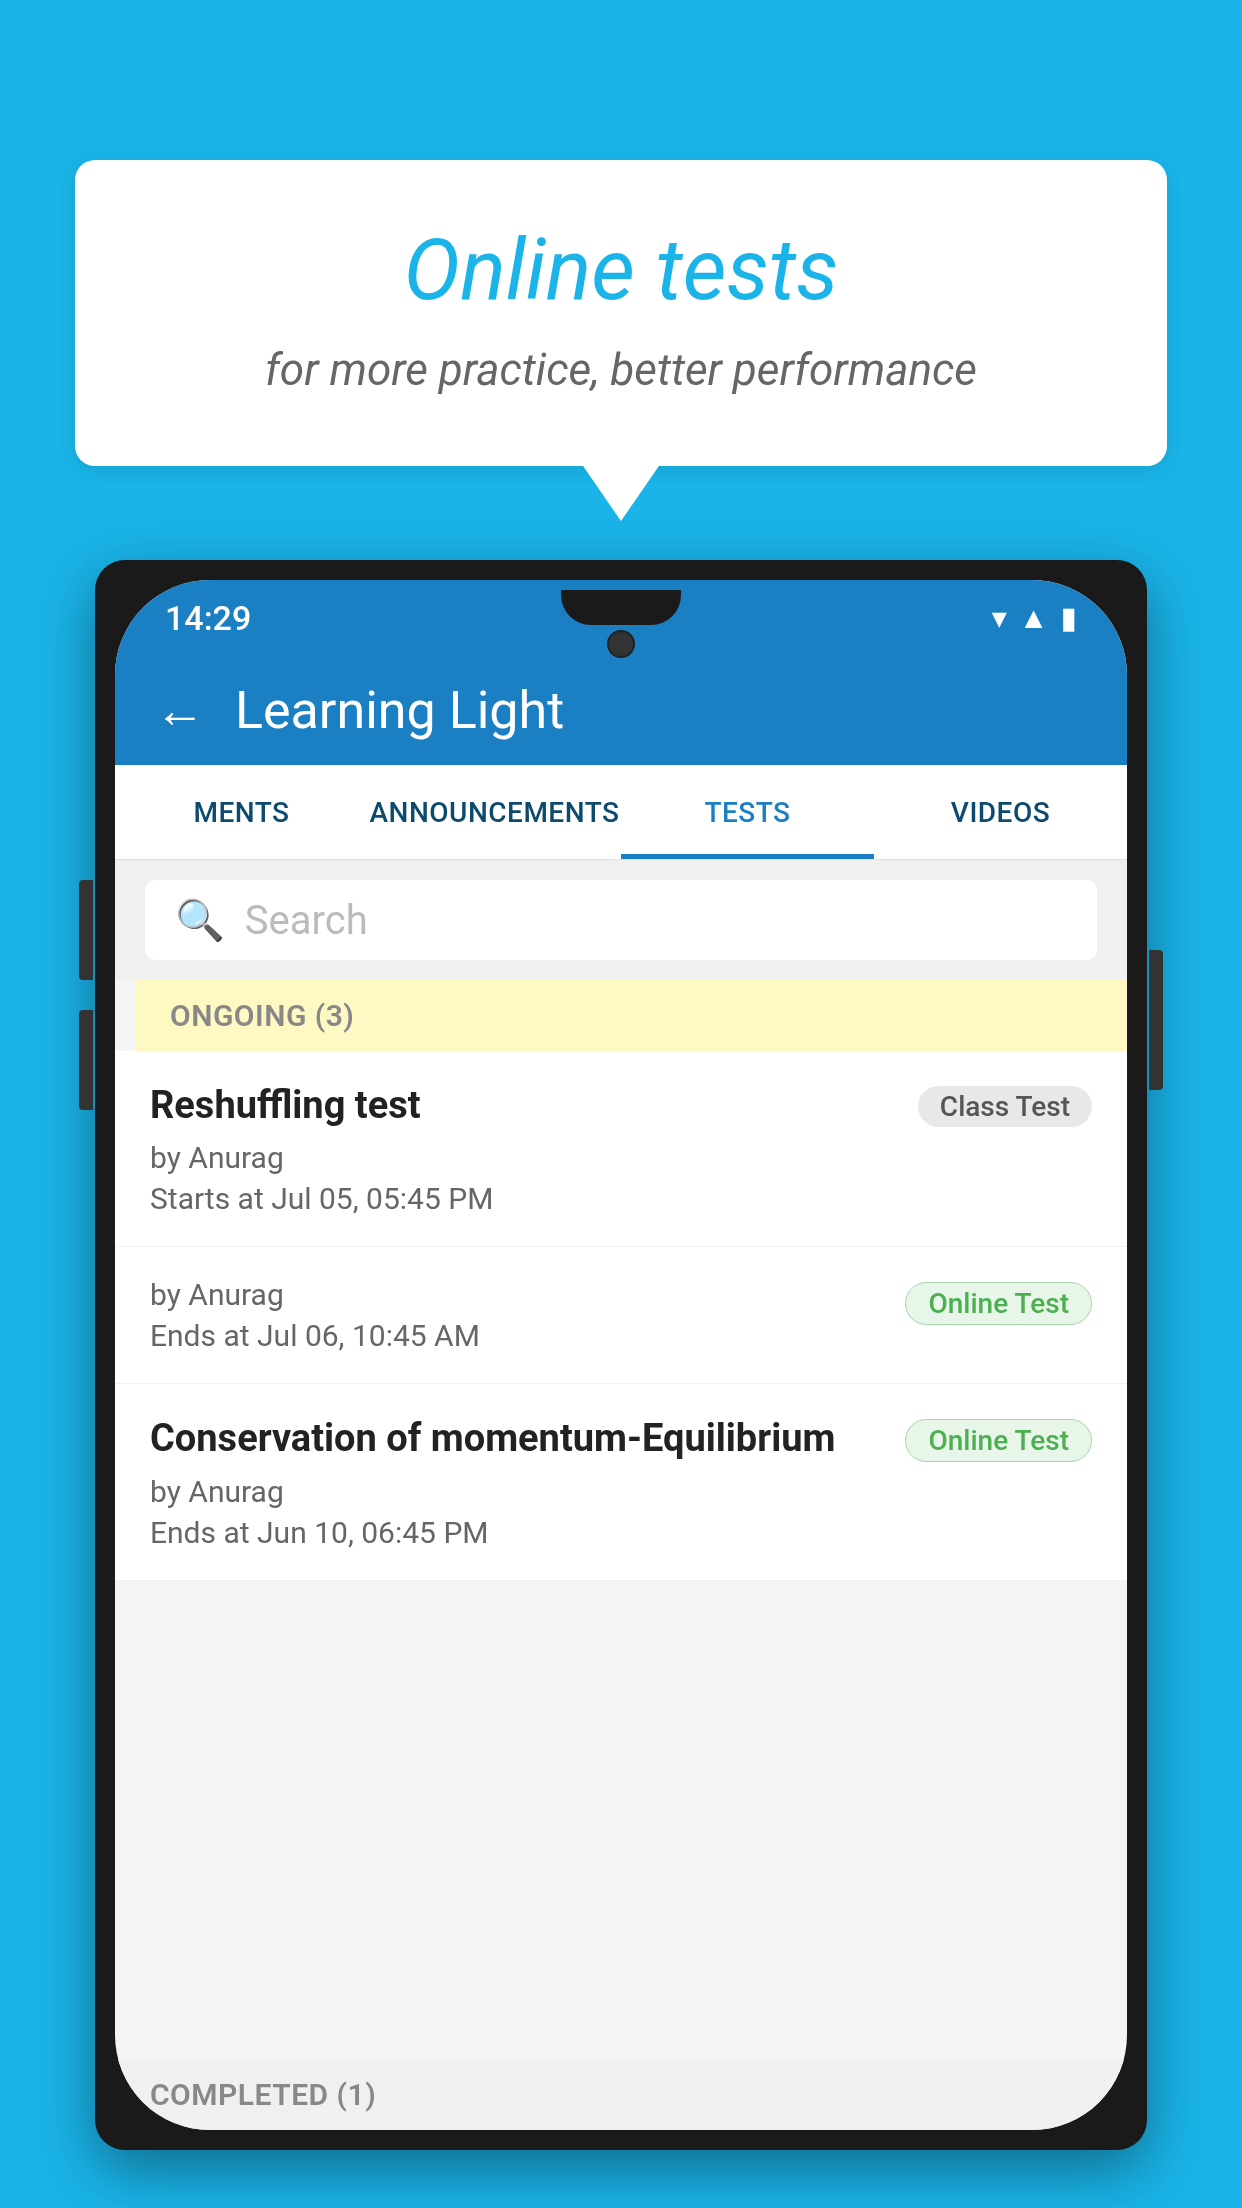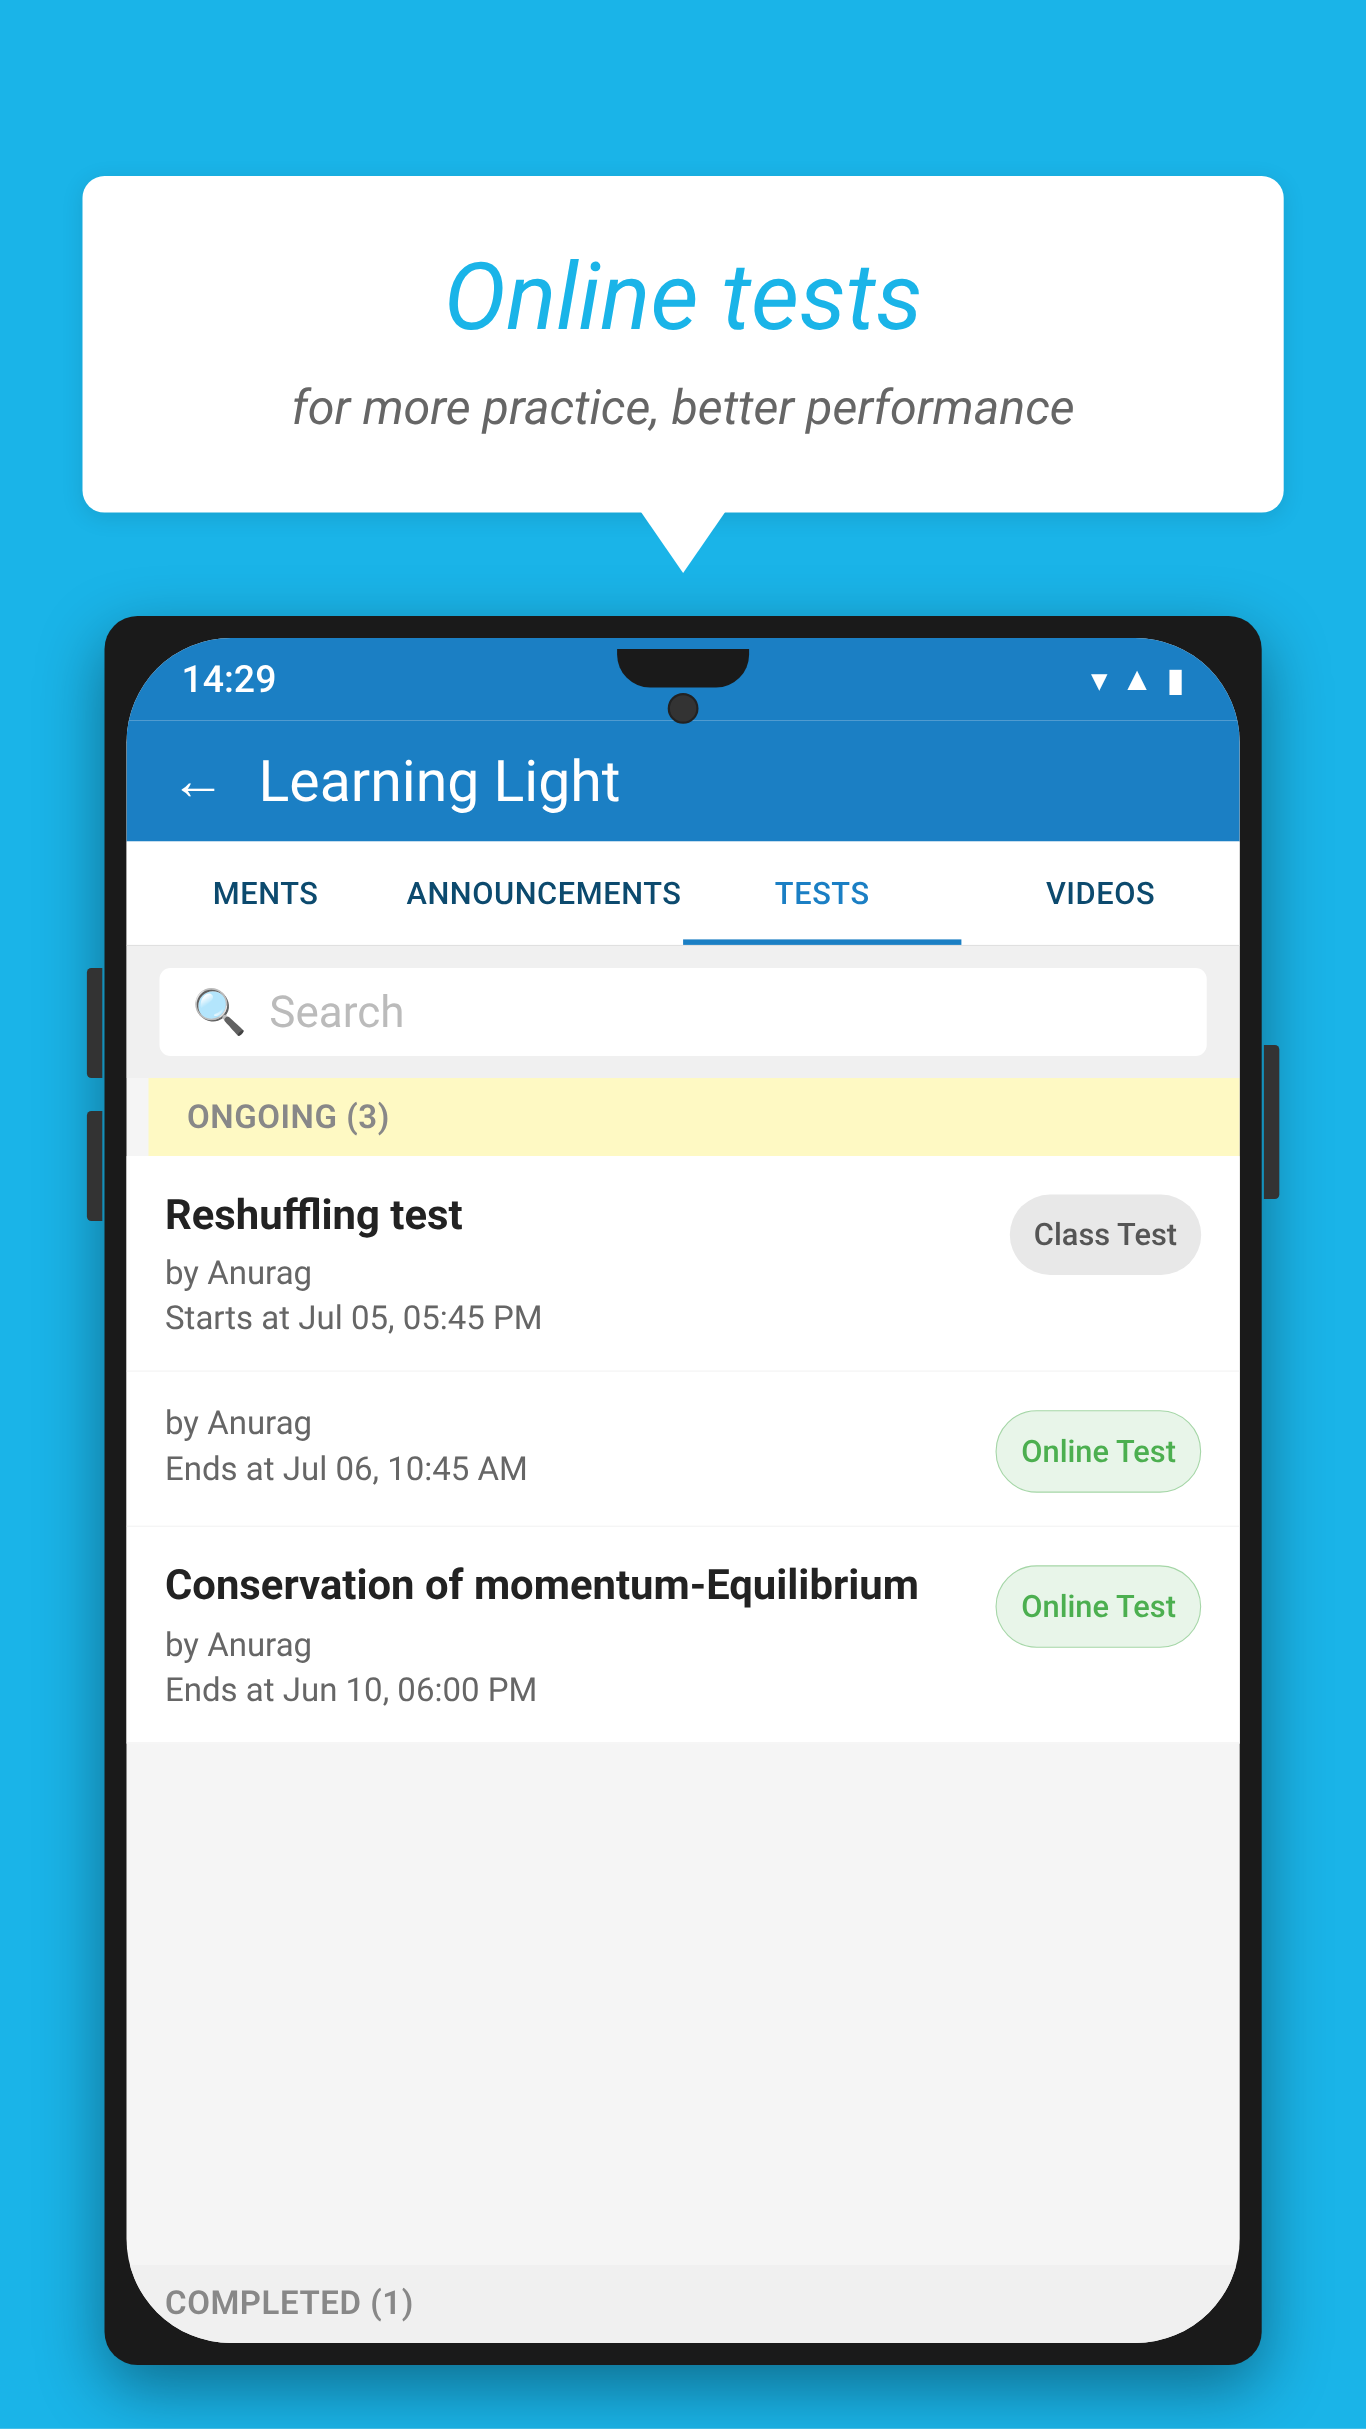--- a/index.html
+++ b/index.html
@@ -264,21 +264,21 @@
       color: #666;
       margin-bottom: 6px;
     }
 
     .test-time {
       font-size: 30px;
       color: #666;
     }
 
     .test-badge {
-      padding: 20px 22px;
+      padding: 4px 22px;
       border-radius: 40px;
       font-size: 28px;
       font-weight: 500;
       white-space: nowrap;
       margin-top: 5px;
       flex-shrink: 0;
     }
 
     .badge-class {
       background: #e8e8e8;
@@ -427,21 +427,21 @@
               </div>
             </div>
             <span class="test-badge badge-online">Online Test</span>
           </div>
 
           <div class="test-item">
             <div class="test-info">
               <div class="test-name">Conservation of momentum-Equilibrium</div>
               <div class="test-author">by Anurag</div>
               <div class="test-time">
-                <span>Ends at</span>&nbsp;<span>Jun 10, 06:00 PM</span>
+                <span>Ends at</span>&nbsp;<span>Jun 10, 06:45 PM</span>
               </div>
             </div>
             <span class="test-badge badge-online">Online Test</span>
           </div>
 
         </div>
 
         <div class="completed-section">COMPLETED (1)</div>
 
       </div>

